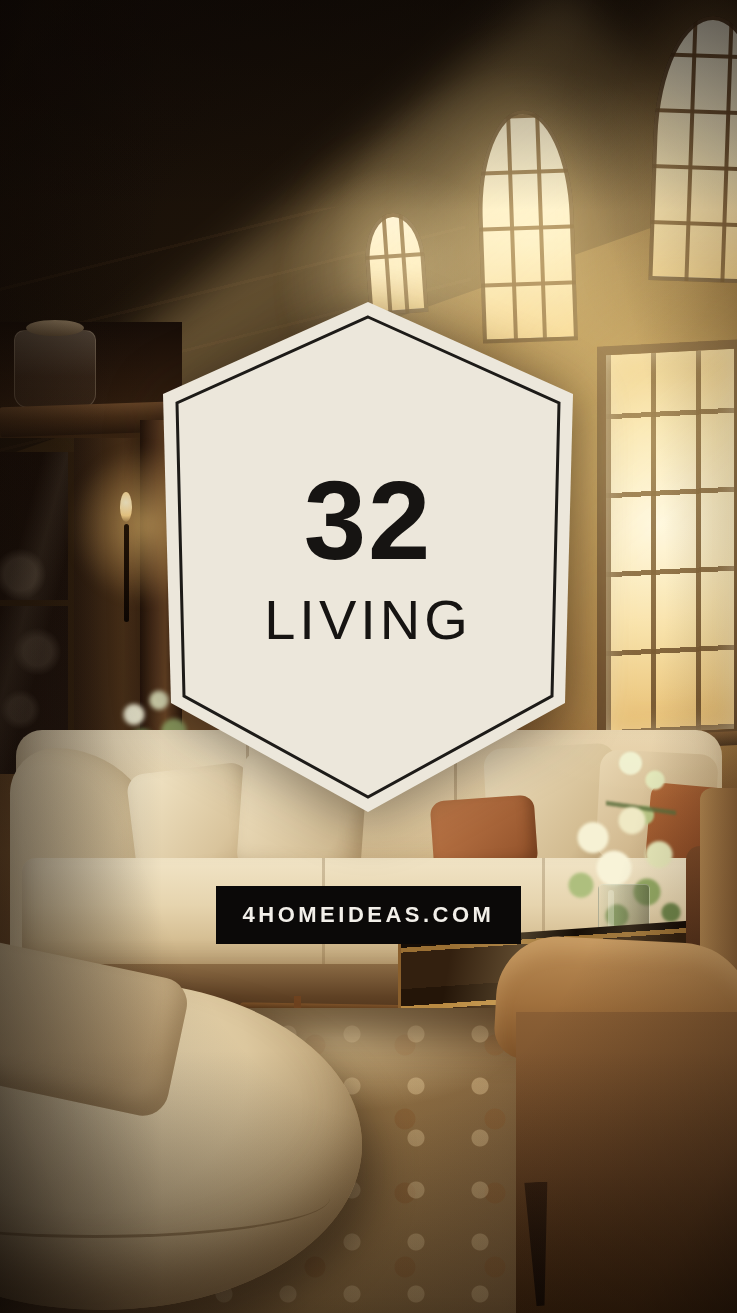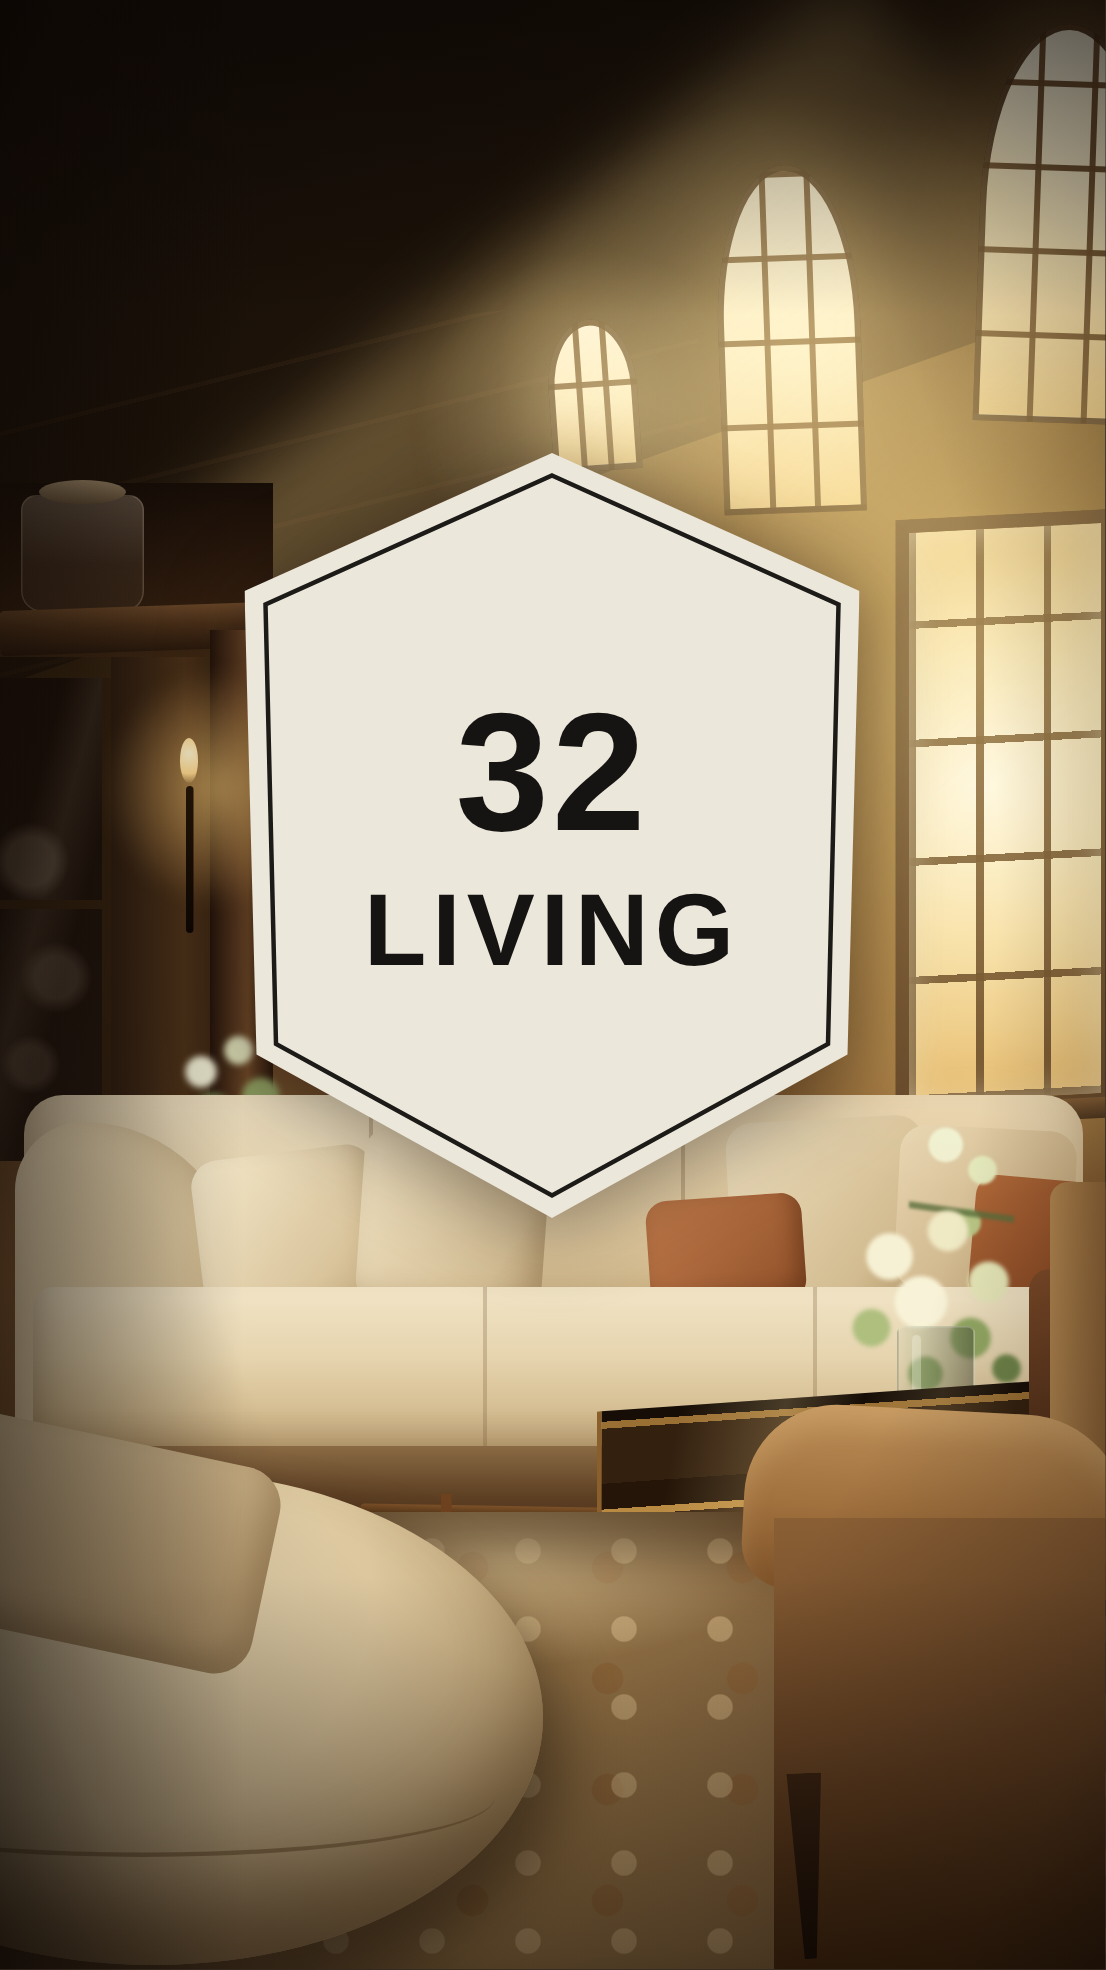--- a/index.html
+++ b/index.html
@@ -231,21 +231,21 @@
 
   
   .badge{ left:163px; top:302px; width:410px; height:510px;
     filter:drop-shadow(0 10px 28px rgba(15,9,4,.45)); }
   .badge svg{ left:0; top:0; width:410px; height:510px; }
   .badge-outer{ fill:var(--badge-bg); }
   .badge-inner{ fill:none; stroke:var(--badge-border); stroke-width:3; }
   .badge-content{ inset:0; display:flex; flex-direction:column; align-items:center; justify-content:center;
     text-align:center; color:var(--badge-text); padding-top:6px; position:absolute; }
   .badge-count{ position:static; font-size:112px; font-weight:800; letter-spacing:2px; line-height:.95; margin-bottom:14px; }
-  .badge-line{ position:static; font-size:68px; font-weight:700; letter-spacing:4px; line-height:1.12; }
+  .badge-line{ position:static; font-size:56px; font-weight:400; letter-spacing:4px; line-height:1.12; }
   .badge-sub{ position:static; font-size:36px; font-weight:500; letter-spacing:8px; margin-top:16px; }
 
   
   .banner{ left:216px; top:886px; width:305px; height:58px; background:var(--banner-bg);
     display:flex; align-items:center; justify-content:center; }
   .banner-text{ position:static; color:var(--banner-text); font-size:22px; font-weight:700; letter-spacing:3.5px; }
 </style>
 </head>
 <body>
 
@@ -322,14 +322,17 @@
     <svg viewBox="0 0 410 510">
       <polygon class="badge-outer" points="205,0 410,92 402,401 205,510 8,401 0,92"></polygon>
       <polygon class="badge-inner" points="205,15 396,101 389,394 205,495 21,394 14,101"></polygon>
     </svg>
     <div class="badge-content">
       <div class="badge-count">32</div>
       <div class="badge-line">LIVING</div>
     </div>
   </div>
 
+  <div class="banner">
+    <span class="banner-text">4HOMEIDEAS.COM</span>
+  </div>
 
 </div>
 
 </body></html>

